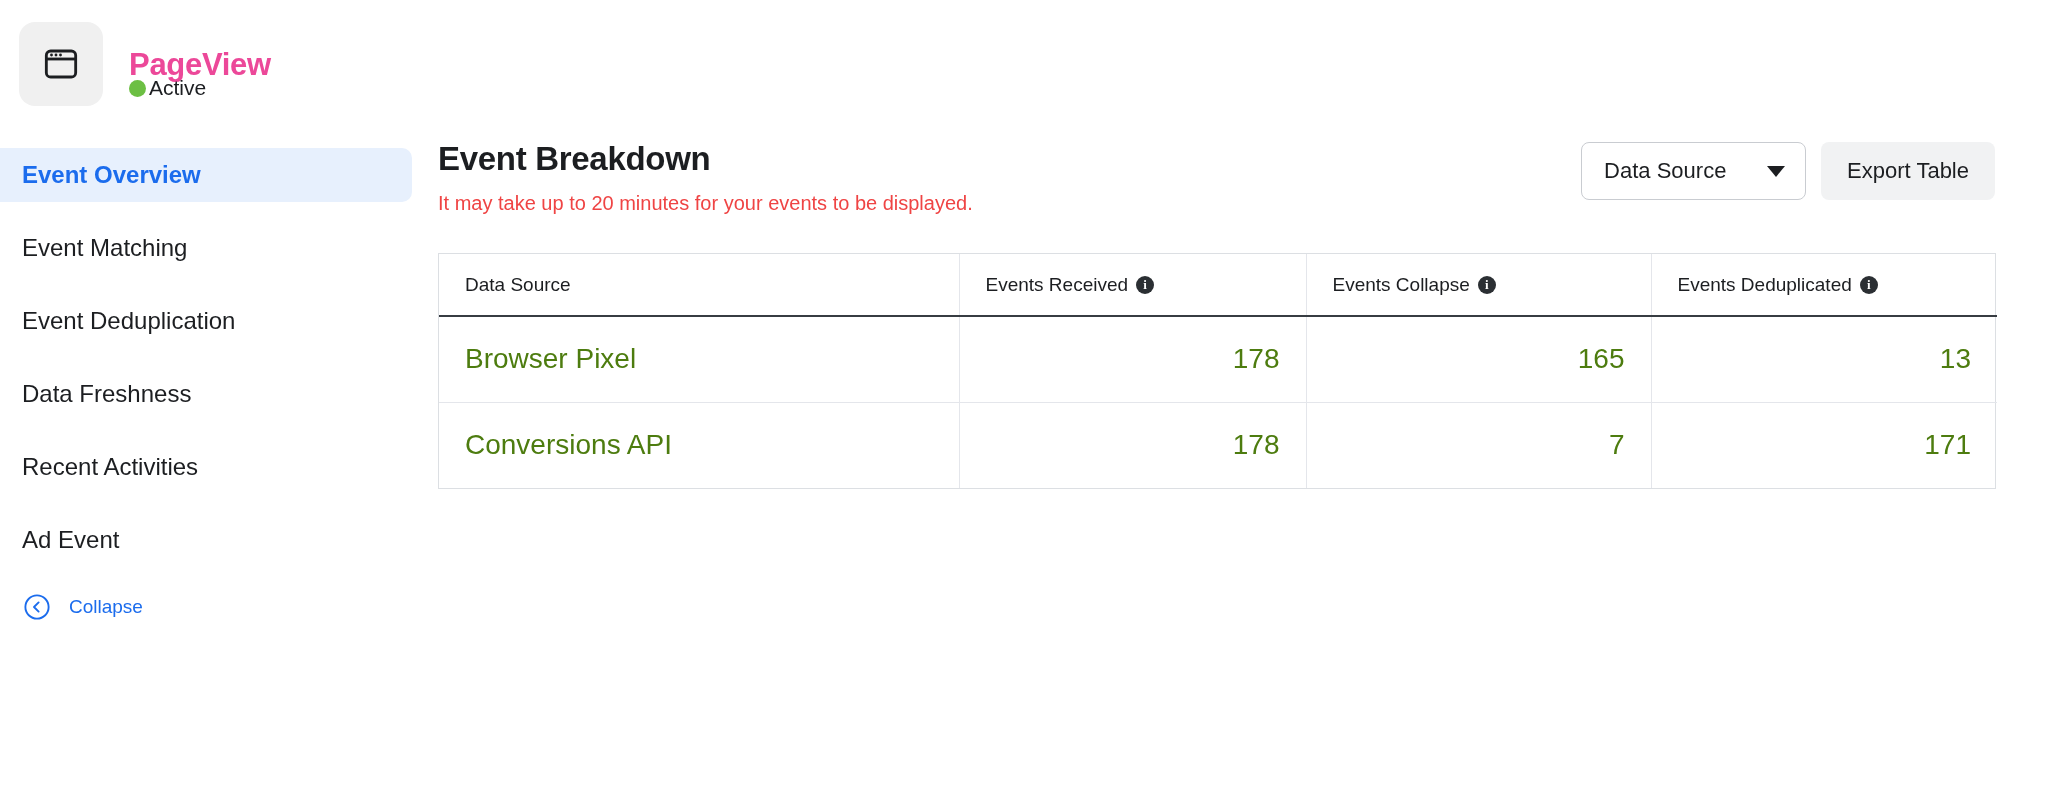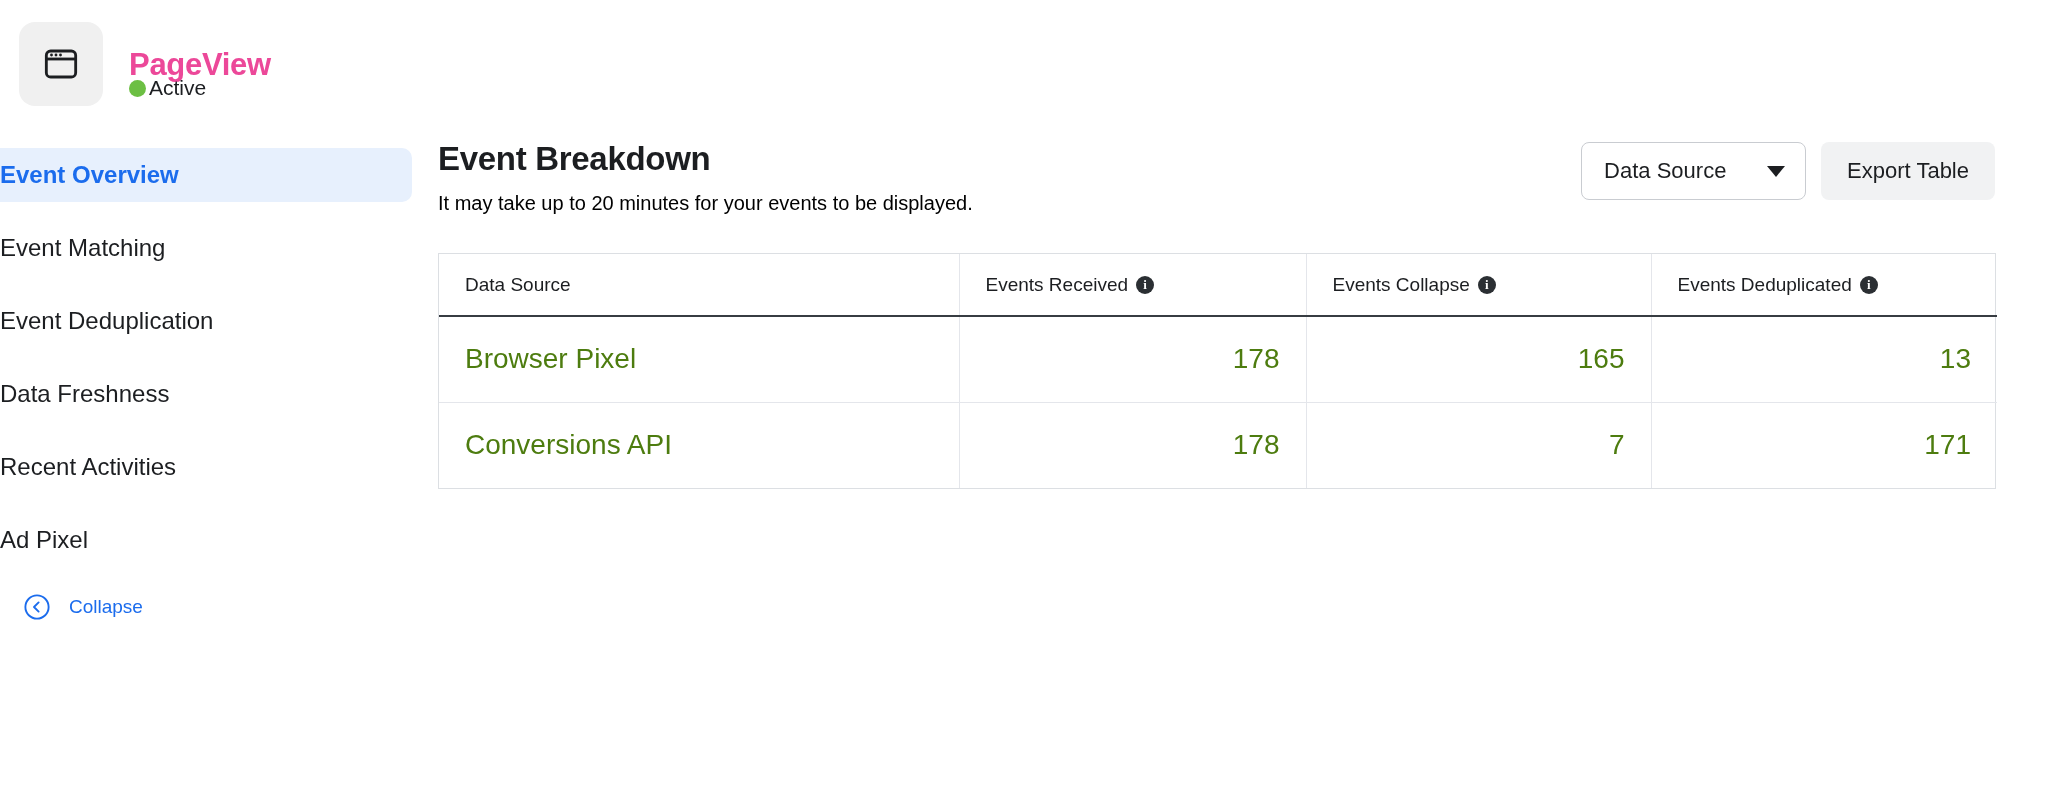--- a/index.html
+++ b/index.html
@@ -63,20 +63,21 @@
   
   .sidebar {
     position: absolute;
     left: 0; top: 148px;
     width: 420px;
   }
   .nav-item {
     height: 54px;
     display: flex;
     align-items: center;
+    padding-left: 22px;
     font-size: 24px;
     color: #1c1e21;
     border-radius: 0 10px 10px 0;
     margin-bottom: 19px;
     white-space: nowrap;
     cursor: pointer;
   }
   .nav-item.active {
     background: #e7f0fd;
     color: #1b6ced;
@@ -113,21 +114,21 @@
     font-size: 33px;
     font-weight: bold;
     letter-spacing: -0.3px;
     color: #1c1e21;
     text-align: right;
   }
   .page-sub {
     position: absolute;
     left: 0; top: 52px;
     font-size: 20px;
-    color: #000000;
+    color: #ef4444;
   }
   .head-actions {
     position: absolute;
     right: 53px; top: 2px;
     display: flex;
     align-items: center;
     gap: 15px;
   }
   .btn-dropdown {
     height: 58px;
@@ -256,21 +257,21 @@
   <div class="nav-item">
     <span>Event Deduplication</span>
   </div>
   <div class="nav-item">
     <span>Data Freshness</span>
   </div>
   <div class="nav-item">
     <span>Recent Activities</span>
   </div>
   <div class="nav-item">
-    <span>Ad Pixel</span>
+    <span>Ad Event</span>
   </div>
 
   <div class="collapse-row">
     <svg width="30" height="30" viewBox="0 0 24 24" fill="none">
       <circle cx="12" cy="12" r="9.3" stroke="#1b6ced" stroke-width="1.5"></circle>
       <polyline points="13.3,8.3 9.6,12 13.3,15.7" stroke="#1b6ced" stroke-width="1.5" fill="none" stroke-linecap="round" stroke-linejoin="round"></polyline>
     </svg>
     <span class="collapse-label">Collapse</span>
   </div>
 </nav>

